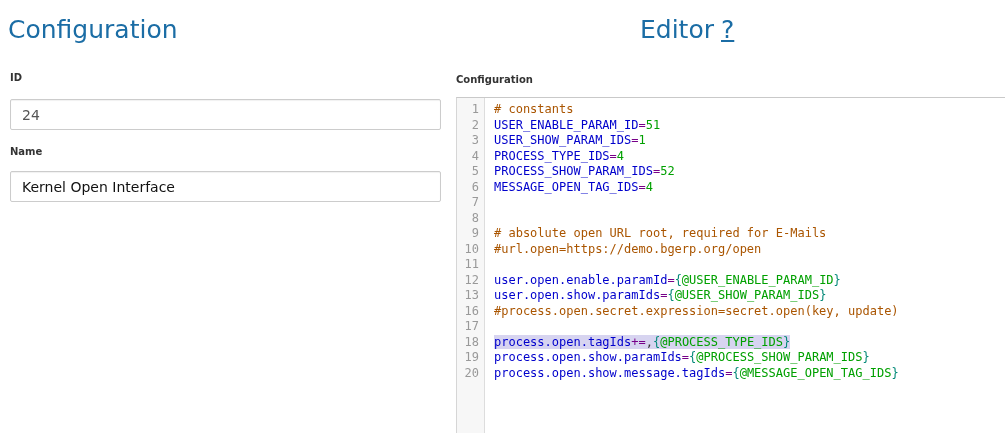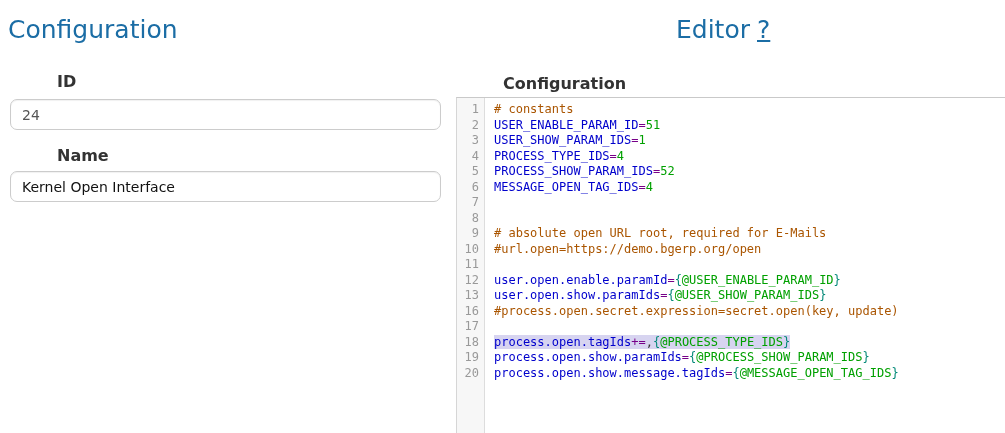--- a/index.html
+++ b/index.html
@@ -9,37 +9,36 @@
     font-family:"DejaVu Sans","Liberation Sans",sans-serif;
   }
   body { position:relative; }
 
   .page-title {
     position:absolute;
     font-size:25px; font-weight:400; line-height:30px;
     white-space:nowrap;
   }
   #left-title  { left:8px;  top:15px; }
-  #right-title { left:676px; top:15px; }
+  #right-title { left:640px; top:15px; }
   .help-link { text-decoration:underline; cursor:pointer; margin-left:7px; }
 
   .field-label {
     position:absolute;
-    font-size:16px; font-weight:bold; color:#333;
+    font-size:10px; font-weight:bold; color:#333;
     white-space:nowrap;
-    margin-left:47px;
   }
   #id-label     { left:10px;  top:72px; }
   #name-label   { left:10px;  top:146px; }
   #editor-label { left:456px; top:74px; }
 
   .text-input {
     position:absolute; left:10px;
     width:431px; height:31px;
-    border:1px solid #ccc; border-radius:7px;
+    border:1px solid #ccc; border-radius:2px;
     padding:0 11px;
     font-family:inherit; font-size:14px; color:#111;
     background:#fff;
     box-shadow:inset 0 1px 1px rgba(0,0,0,0.06);
     outline:none;
   }
   .text-input.muted { color:#555; }
   #id-input   { top:99px; }
   #name-input { top:171px; }
 

